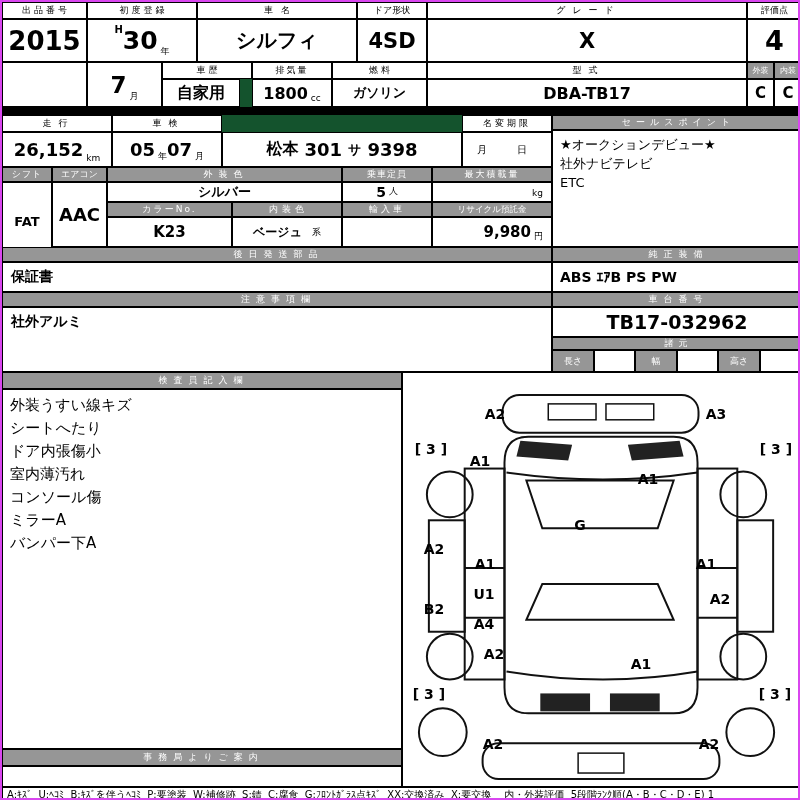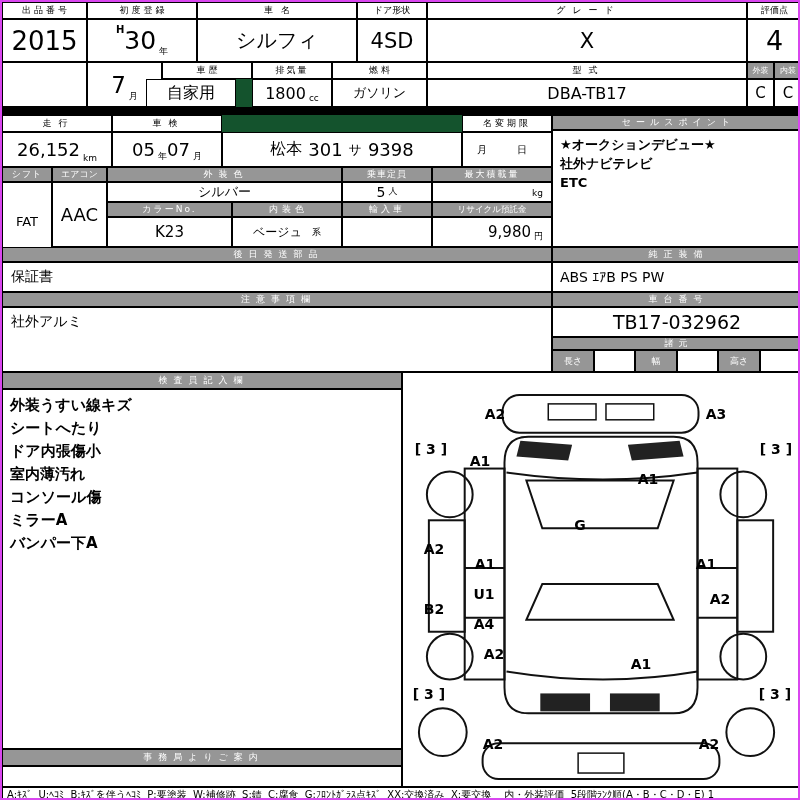--- a/index.html
+++ b/index.html
@@ -3,29 +3,29 @@
 <meta charset="utf-8">
 <style>
   * { margin:0; padding:0; box-sizing:border-box; }
   html,body { background:#fff; }
   body { font-family:"DejaVu Sans","Liberation Sans",sans-serif; color:#000; }
   .sheet { position:relative; width:800px; height:800px; background:#14532d; border:2px solid #d946ef; overflow:hidden; }
   .cell { position:absolute; border:1px solid #000; background:#fff; display:flex; align-items:center; justify-content:center; overflow:hidden; }
   .hdr { font-size:9px; letter-spacing:3px; text-indent:3px; white-space:nowrap; font-weight:normal; }
   .gray { background:var(--header-bg,#969696); color:#fff; }
   .tight { letter-spacing:0; text-indent:0; }
-  .val { font-weight:normal; }
+  .val { font-weight:bold; }
   .left { justify-content:flex-start; }
   .top-al { align-items:flex-start; }
   .right-al { justify-content:flex-end; }
   .unit { font-size:9px; font-weight:normal; margin-left:3px; align-self:flex-end; padding-bottom:3px; }
   .sub { font-size:10px; font-weight:bold; }
   .blackbar { position:absolute; background:#000; }
   .lines { flex-direction:column; align-items:flex-start; justify-content:flex-start; padding:4px 7px; }
-  .lines div { font-weight:bold; font-size:13px; line-height:19px; white-space:nowrap; }
+  .lines div { font-weight:normal; font-size:13px; line-height:19px; white-space:nowrap; }
   .memo div { font-size:15px; line-height:23px; }
   .marker { position:absolute; transform:translate(-50%,-50%); font-weight:bold; font-size:14px; white-space:nowrap; z-index:3; }
   .legend { font-size:10px; white-space:pre; justify-content:flex-start; padding-left:4px; letter-spacing:0; font-weight:normal; }
   svg { position:absolute; left:0; top:0; }
 </style>
 </head>
 <body>
 
 <div class="sheet">
 
@@ -50,21 +50,21 @@
   <div class="cell hdr tight" style="left:355px;top:0;width:70px;height:17px">ドア形状</div>
   <div class="cell val" style="left:355px;top:17px;width:70px;height:43px;font-size:21px">4SD</div>
 
   <div class="cell hdr" style="left:425px;top:0;width:320px;height:17px;letter-spacing:7px">グレード</div>
   <div class="cell val" style="left:425px;top:17px;width:320px;height:43px;font-size:21px">X</div>
 
   <div class="cell hdr tight" style="left:745px;top:0;width:55px;height:17px">評価点</div>
   <div class="cell val" style="left:745px;top:17px;width:55px;height:43px;font-size:27px">4</div>
 
   <div class="cell hdr" style="left:160px;top:60px;width:90px;height:17px">車歴</div>
-  <div class="cell val" style="left:144px;top:77px;width:90px;height:28px;font-size:16px">自家用</div>
+  <div class="cell val" style="left:160px;top:77px;width:78px;height:28px;font-size:16px">自家用</div>
 
   <div class="cell hdr tight" style="left:250px;top:60px;width:80px;height:17px;letter-spacing:2px">排気量</div>
   <div class="cell" style="left:250px;top:77px;width:80px;height:28px">
     <span class="val" style="font-size:16px">1800</span>
     <span class="unit">cc</span>
   </div>
 
   <div class="cell hdr" style="left:330px;top:60px;width:95px;height:17px">燃料</div>
   <div class="cell val" style="left:330px;top:77px;width:95px;height:28px;font-size:13px">ガソリン</div>
 

